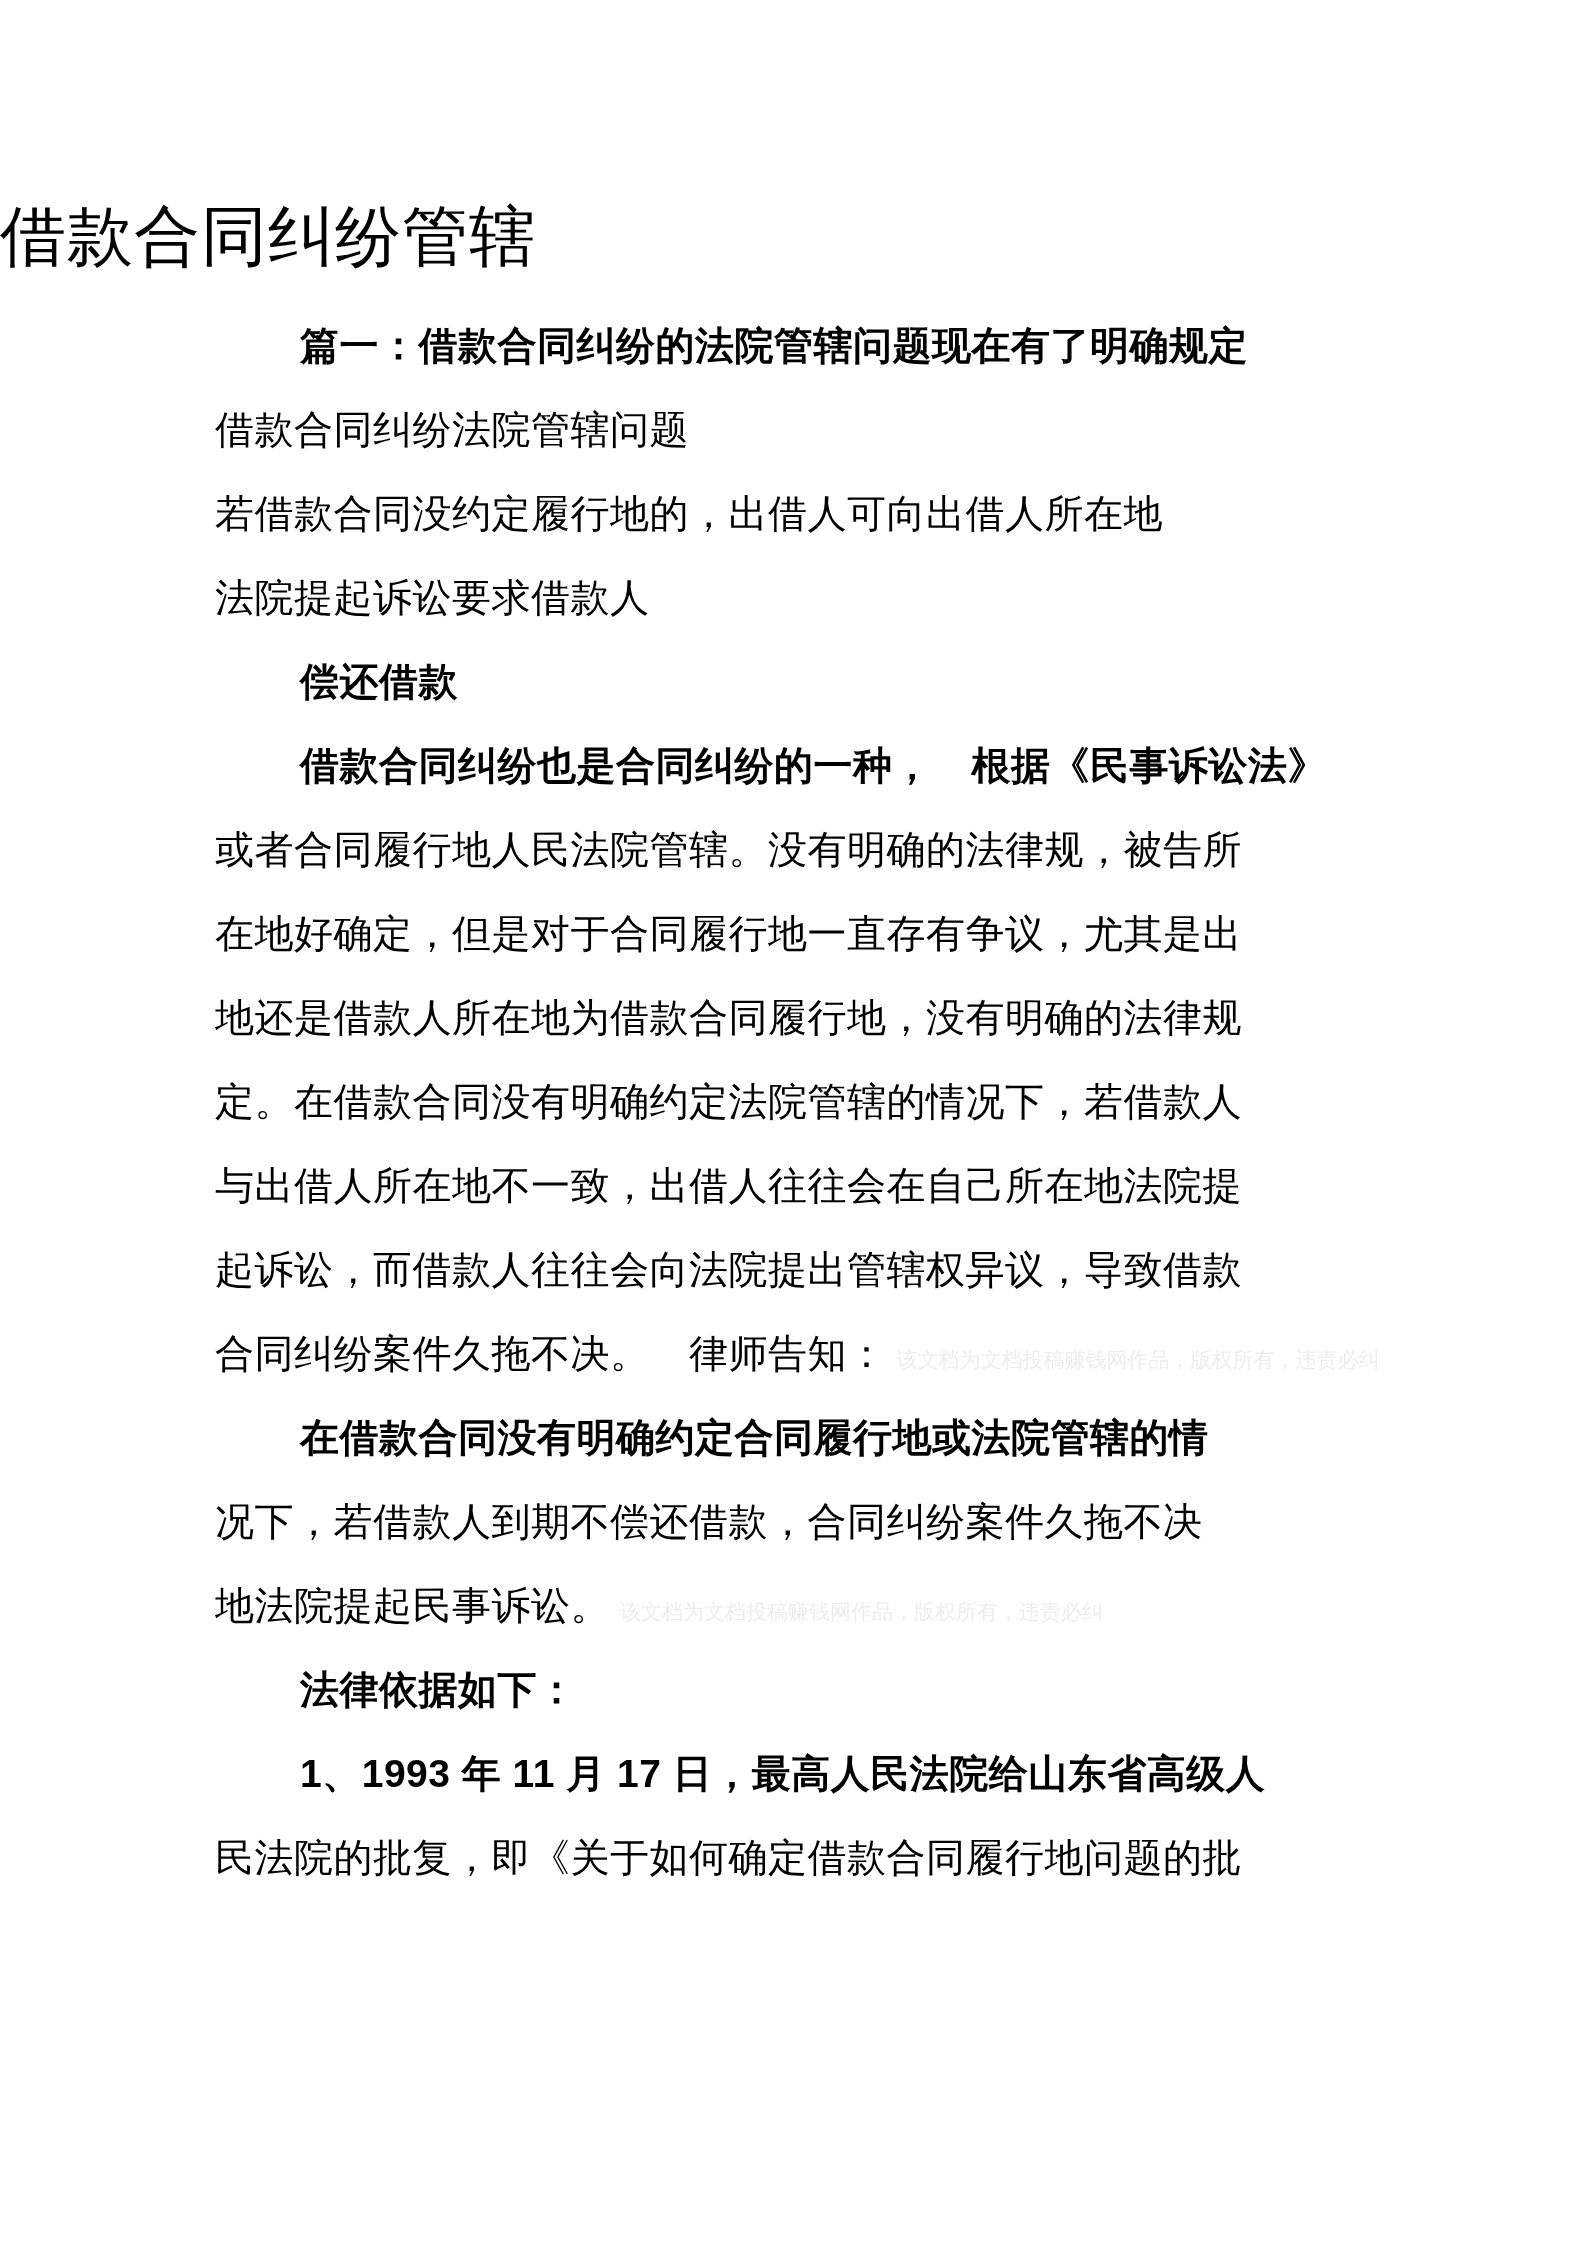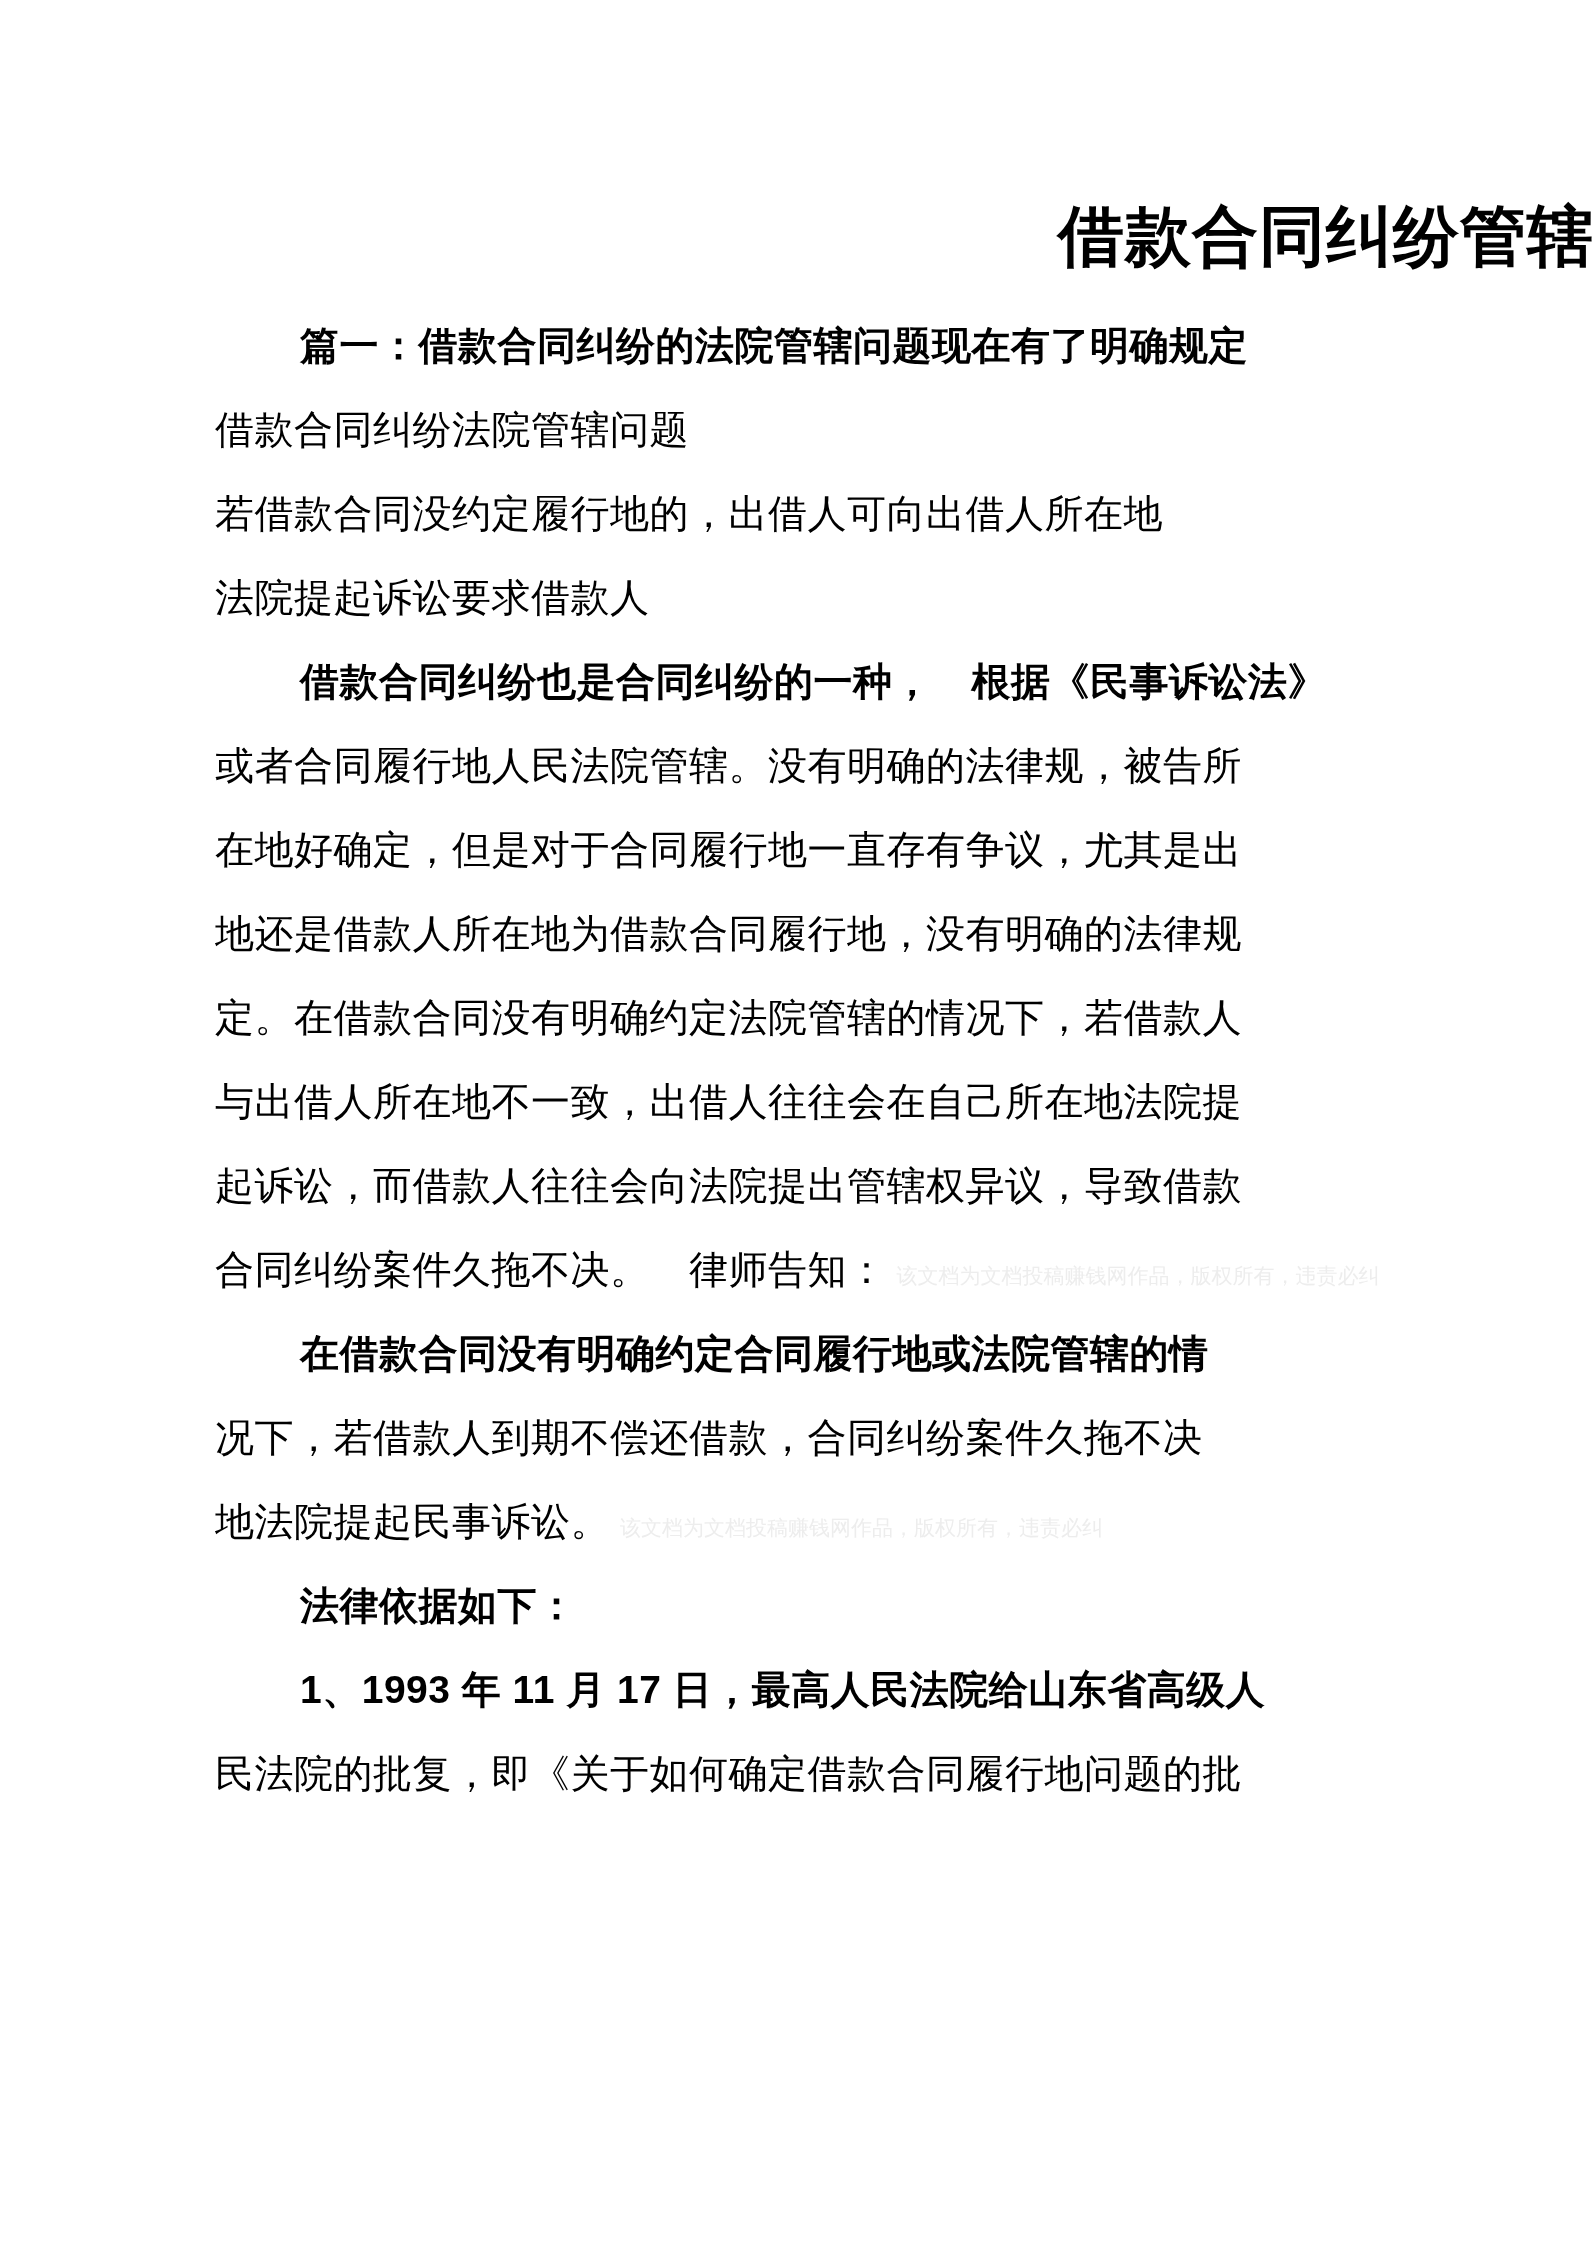--- a/index.html
+++ b/index.html
@@ -19,23 +19,23 @@
     position: absolute;
     inset: 0;
     background: #ffffff;
   }
   .title {
     position: absolute;
     top: 196px;
     left: 0;
     width: 100%;
     margin: 0;
-    text-align: right;
+    text-align: left;
     font-size: 66px;
-    font-weight: 700;
+    font-weight: 400;
     letter-spacing: 1px;
     line-height: 80px;
     white-space: nowrap;
   }
   .body-text {
     position: absolute;
     left: 215px;
     top: 304px;
     width: 1175px;
   }
@@ -63,20 +63,21 @@
 
 <div class="page">
 
   <h1 class="title">借款合同纠纷管辖</h1>
 
   <div class="body-text">
     <div class="line indent"><span>篇一：借款合同纠纷的法院管辖问题现在有了明确规定</span></div>
     <div class="line"><span>借款合同纠纷法院管辖问题</span></div>
     <div class="line"><span>若借款合同没约定履行地的，出借人可向出借人所在地</span></div>
     <div class="line"><span>法院提起诉讼要求借款人</span></div>
+    <div class="line indent"><span>偿还借款</span></div>
     <div class="line indent"><span>借款合同纠纷也是合同纠纷的一种，　根据《民事诉讼法》</span></div>
     <div class="line"><span>或者合同履行地人民法院管辖。没有明确的法律规，被告所</span></div>
     <div class="line"><span>在地好确定，但是对于合同履行地一直存有争议，尤其是出</span></div>
     <div class="line"><span>地还是借款人所在地为借款合同履行地，没有明确的法律规</span></div>
     <div class="line"><span>定。在借款合同没有明确约定法院管辖的情况下，若借款人</span></div>
     <div class="line"><span>与出借人所在地不一致，出借人往往会在自己所在地法院提</span></div>
     <div class="line"><span>起诉讼，而借款人往往会向法院提出管辖权异议，导致借款</span></div>
     <div class="line"><span>合同纠纷案件久拖不决。　律师告知：</span><span class="watermark">该文档为文档投稿赚钱网作品，版权所有，违责必纠</span></div>
     <div class="line indent"><span>在借款合同没有明确约定合同履行地或法院管辖的情</span></div>
     <div class="line"><span>况下，若借款人到期不偿还借款，合同纠纷案件久拖不决</span></div>

